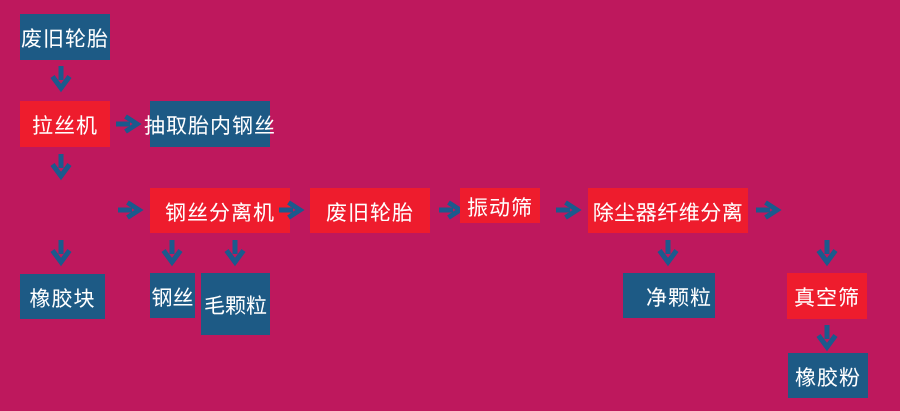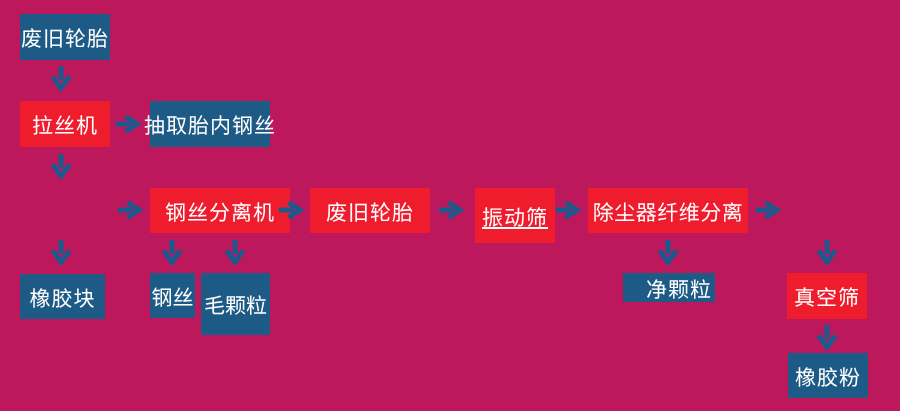--- a/index.html
+++ b/index.html
@@ -89,21 +89,21 @@
 
   <div class="node process" style="left:310px;top:188px;width:120px;height:45px;">废旧轮胎</div>
 
   <span class="arrow" style="left:439px;top:200px;">
     <svg width="24" height="20" viewBox="0 0 24 20">
         <path d="M0 10 H14"></path>
         <path d="M9.5 2.5 L21 10 L9.5 17.5"></path>
       </svg>
   </span>
 
-  <div class="node process" style="left:475px;top:188px;width:80px;height:55px;text-decoration:underline;">振动筛</div>
+  <div class="node process" style="left:460px;top:188px;width:80px;height:35px;">振动筛</div>
 
   <span class="arrow" style="left:556px;top:200px;">
     <svg width="24" height="20" viewBox="0 0 24 20">
         <path d="M0 10 H14"></path>
         <path d="M9.5 2.5 L21 10 L9.5 17.5"></path>
       </svg>
   </span>
 
   <div class="node process" style="left:588px;top:188px;width:160px;height:45px;letter-spacing:0.5px;">除尘器纤维分离</div>
 
@@ -145,21 +145,21 @@
         <path d="M2.5 10.5 L11 22 L19.5 10.5"></path>
       </svg>
   </span>
 
   <div class="node product" style="left:20px;top:274px;width:85px;height:45px;">橡胶块</div>
 
   <div class="node product" style="left:150px;top:273px;width:45px;height:45px;letter-spacing:0;">钢丝</div>
 
   <div class="node product" style="left:201px;top:273px;width:69px;height:62px;letter-spacing:0;">毛颗粒</div>
 
-  <div class="node product" style="left:623px;top:273px;width:92px;height:29px;padding-left:20px;">净颗粒</div>
+  <div class="node product" style="left:623px;top:273px;width:92px;height:45px;padding-left:20px;">净颗粒</div>
 
   <div class="node process" style="left:787px;top:273px;width:80px;height:46px;">真空筛</div>
 
   <span class="arrow" style="left:816px;top:325px;">
     <svg width="22" height="26" viewBox="0 0 22 26">
         <path d="M11 0 V14"></path>
         <path d="M2.5 10.5 L11 22 L19.5 10.5"></path>
       </svg>
   </span>
 

